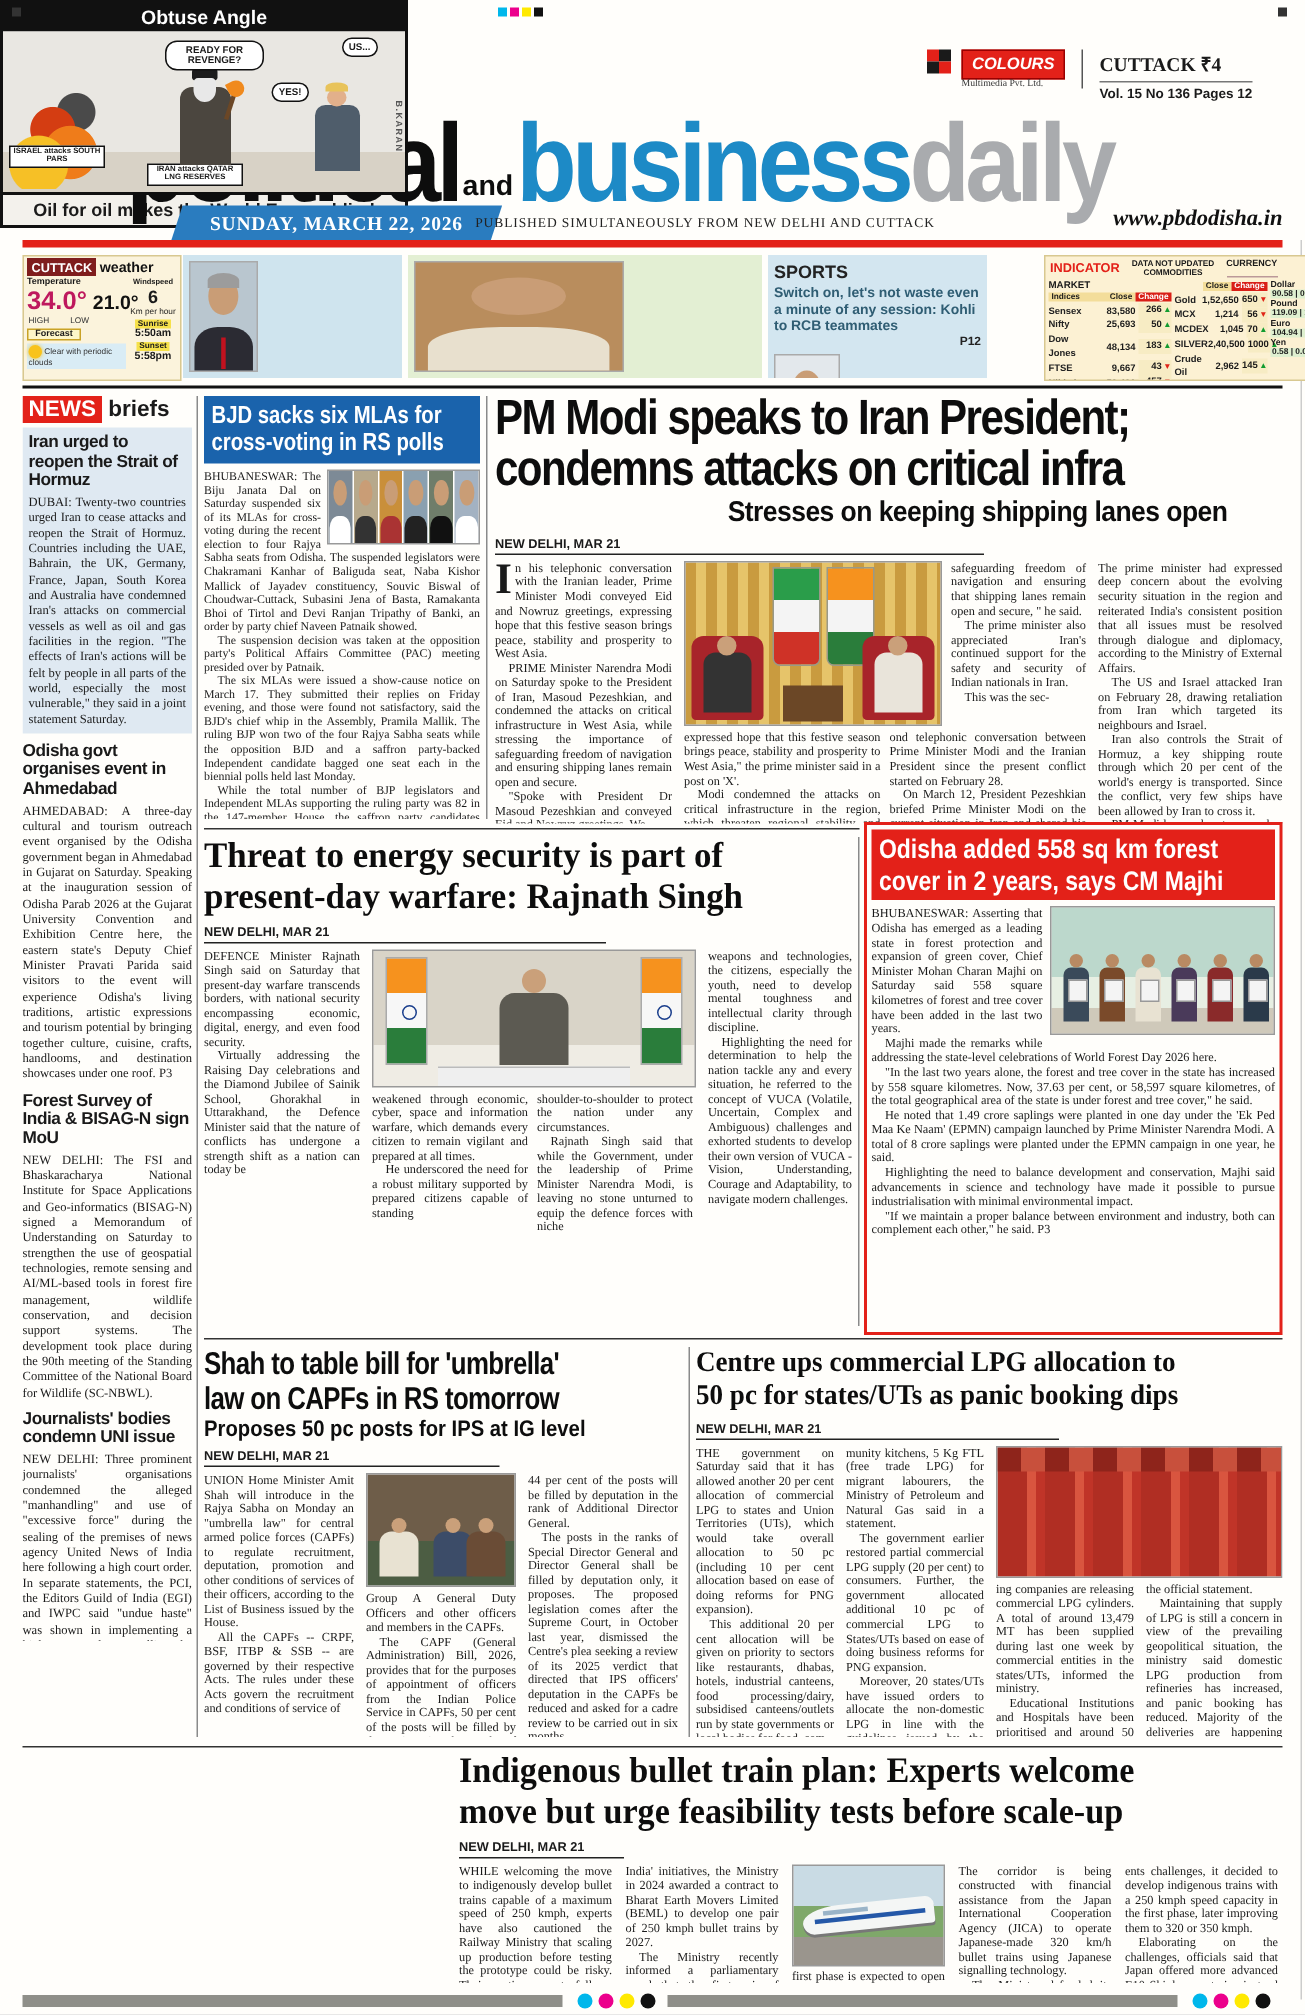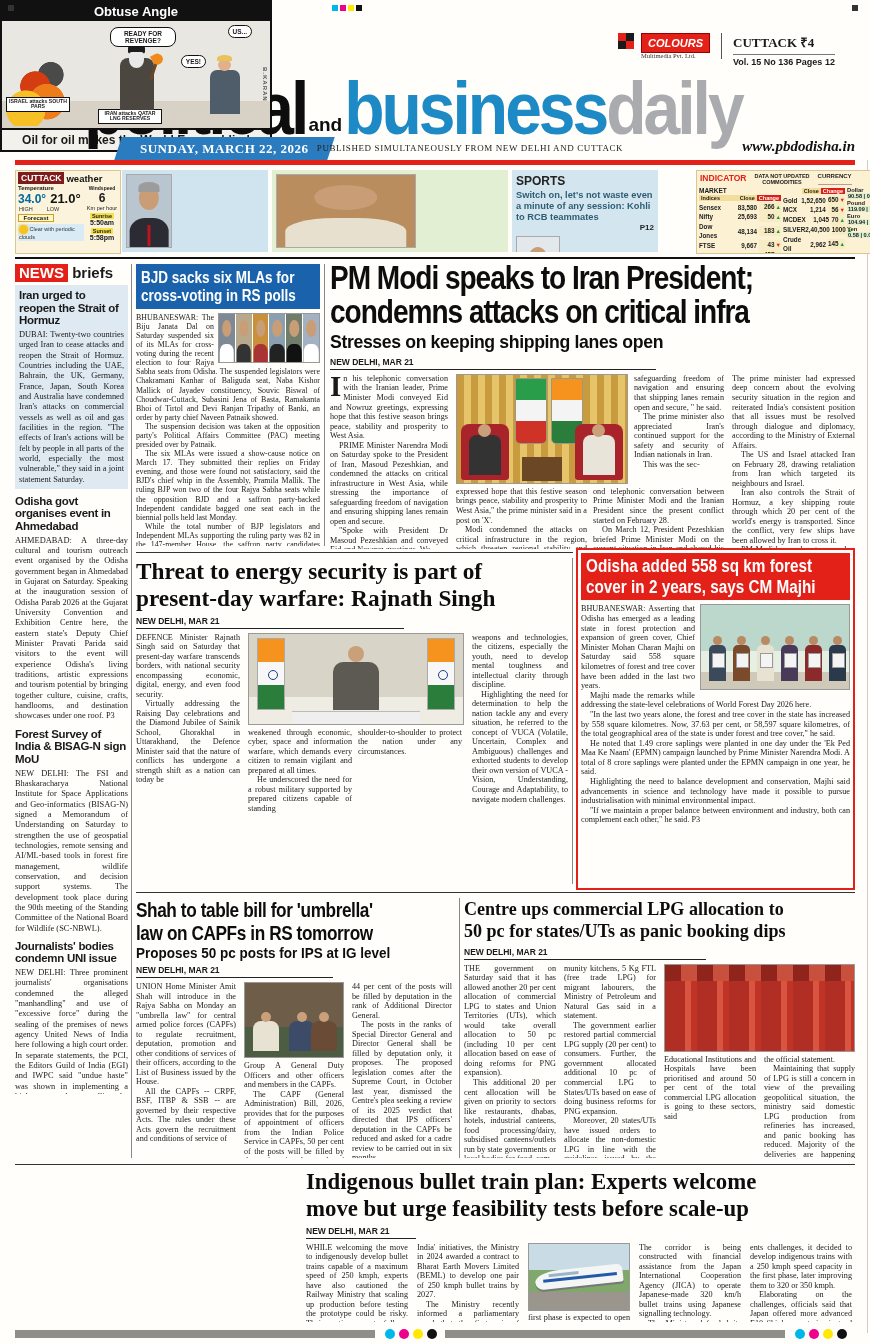--- a/index.html
+++ b/index.html
@@ -38,21 +38,21 @@
   .box{position:absolute;top:170px;height:82px;overflow:hidden;}
   .weather{left:15px;width:104px;background:#fbf3dc;border:1px solid #d8c890;font-family:"Liberation Sans",sans-serif;}
   .w-head{display:flex;align-items:center;gap:2px;padding:1px 2px;}
   .w-city{background:#7f1d1d;color:#fff;font-weight:bold;font-size:8.5px;padding:1px 3px;}
   .w-word{font-weight:bold;font-size:9.5px;color:#111;}
   .w-grid{display:flex;}
   .w-main{width:70px;}
   .w-side{width:32px;font-size:5.5px;text-align:center;}
   .w-lab{font-size:6px;font-weight:bold;padding:0 2px;}
   .w-temps{display:flex;align-items:baseline;gap:4px;padding:0 2px;}
-  .w-hi{color:#0369a1;font-weight:bold;font-size:12px;}
+  .w-hi{color:#be185d;font-weight:bold;font-size:17px;}
   .w-lo{color:#111;font-weight:bold;font-size:13px;}
   .w-sub{display:flex;gap:14px;font-size:5.5px;padding:0 3px;color:#333;}
   .w-fc{margin:2px;border:1px solid #c9a227;background:#fdf6c9;font-size:6px;font-weight:bold;width:34px;text-align:center;}
   .w-fctext{font-size:5.5px;padding:0 2px;color:#333;}
   .w-blue{background:#d9ecf5;margin:1px 2px;padding:1px;}
   .sun-ico{display:inline-block;width:9px;height:9px;border-radius:50%;background:#f8c31c;box-shadow:0 0 3px #f8c31c;vertical-align:middle;}
   .w-chip{background:#f6e14b;font-weight:bold;display:inline-block;padding:0 2px;margin-top:2px;}
   .w-time{font-weight:bold;font-size:7px;}
   .w-wind{font-weight:bold;font-size:12px;text-align:center;}
   .teaser{display:flex;gap:4px;padding:4px;box-sizing:border-box;flex-direction:column;}
@@ -130,21 +130,21 @@
   .mug::after{content:"";position:absolute;left:50%;bottom:-4%;transform:translateX(-50%);
               width:92%;height:42%;border-radius:40% 40% 0 0;background:var(--suit,#444);}
   .mug:nth-child(1){background:#7d8a96;--suit:#fff;} .mug:nth-child(2){background:#b7a98c;--suit:#333;}
   .mug:nth-child(3){background:#c98f3a;--suit:#a33;} .mug:nth-child(4){background:#8aa0b0;--suit:#222;}
   .mug:nth-child(5){background:#6f7d6a;--suit:#111;} .mug:nth-child(6){background:#a3b2c2;--suit:#fff;}
 
   
   .pm{left:330px;top:261px;width:525px;height:288px;}
   .hl-pm .hlline{font-size:33px;line-height:1.03;letter-spacing:-1.2px;transform:scaleX(.85);}
   .pm-sub .hlline{font-size:19px;letter-spacing:-.4px;transform:scaleX(.93);}
-  .pm-sub{margin-top:2px;}
+  .pm-sub{margin-top:2px;text-align:right;}
   .pm-photo{width:172px;height:110px;background:repeating-linear-gradient(90deg,#c99b3f 0 7px,#e6c46a 7px 14px);}
   .flag{position:absolute;top:3px;width:30px;height:64px;border-radius:0 0 5px 5px;border:1px solid #998;}
   .flag.iran{left:58px;background:linear-gradient(180deg,#2a9d4a 0 33%,#f4f4f4 33% 66%,#cf3227 66%);}
   .flag.india{left:94px;background:linear-gradient(180deg,#f6921e 0 33%,#f4f4f4 33% 66%,#2a7d3b 66%);}
   .chair{position:absolute;bottom:3px;width:48px;height:56px;background:#a8242a;border-radius:8px 8px 3px 3px;}
   .chair.cl{left:4px;} .chair.cr{right:4px;}
   .person{position:absolute;bottom:8px;width:32px;height:40px;border-radius:8px 8px 0 0;background:#333;}
   .person::before{content:"";position:absolute;top:-11px;left:9px;width:13px;height:13px;border-radius:50%;background:#caa07a;}
   .person.pl{left:12px;} .person.pr{right:12px;background:#e9e4da;}
   .pm-table{position:absolute;bottom:2px;left:50%;transform:translateX(-50%);width:40px;height:24px;background:#6b4726;}
@@ -565,20 +565,21 @@
           <div class="raj-man"></div>
           <div class="raj-desk"></div>
         </div>
         <div class="pm-below">
           <div class="bcol" style="width:104px">
               <p class="para">weakened through economic, cyber, space and information warfare, which demands every citizen to remain vigilant and prepared at all times.</p>
               <p class="para">He underscored the need for a robust military supported by prepared citizens capable of standing</p>
             </div>
           <div class="bcol" style="width:104px">
               <p class="para">shoulder-to-shoulder to protect the nation under any circumstances.</p>
+              <p class="para">Rajnath Singh said that while the Government, under the leadership of Prime Minister Narendra Modi, is leaving no stone unturned to equip the defence forces with niche</p>
             </div>
         </div>
       </div>
       <div class="bcol" style="width:96px">
           <p class="para">weapons and technologies, the citizens, especially the youth, need to develop mental toughness and intellectual clarity through discipline.</p>
           <p class="para">Highlighting the need for determination to help the nation tackle any and every situation, he referred to the concept of VUCA (Volatile, Uncertain, Complex and Ambiguous) challenges and exhorted students to develop their own version of VUCA - Vision, Understanding, Courage and Adaptability, to navigate modern challenges.</p>
         </div>
     </div>
   </div>
   <div class="vline" style="left:572px;top:558px;height:326px"></div>
@@ -648,20 +649,21 @@
         </div>
       <div class="bcol" style="width:92px">
           <p class="para">munity kitchens, 5 Kg FTL (free trade LPG) for migrant labourers, the Ministry of Petroleum and Natural Gas said in a statement.</p>
           <p class="para">The government earlier restored partial commercial LPG supply (20 per cent) to consumers. Further, the government allocated additional 10 pc of commercial LPG to States/UTs based on ease of doing business reforms for PNG expansion.</p>
           <p class="para">Moreover, 20 states/UTs have issued orders to allocate the non-domestic LPG in line with the guidelines issued by the Central Government.</p>
         </div>
       <div class="lpg-right">
         <div class="photo lpg-photo"></div>
         <div class="lpg-below">
           <div class="bcol" style="width:92px">
+              <p class="para">ing companies are releasing commercial LPG cylinders. A total of around 13,479 MT has been supplied during last one week by commercial entities in the states/UTs, informed the ministry.</p>
               <p class="para">Educational Institutions and Hospitals have been prioritised and around 50 per cent of the total commercial LPG allocation is going to these sectors, said</p>
             </div>
           <div class="bcol" style="width:91px">
               <p class="para">the official statement.</p>
               <p class="para">Maintaining that supply of LPG is still a concern in view of the prevailing geopolitical situation, the ministry said domestic LPG production from refineries has increased, and panic booking has reduced. Majority of the deliveries are happening via Delivery authentication code (DAC).</p>
             </div>
         </div>
       </div>
     </div>
   </div>

